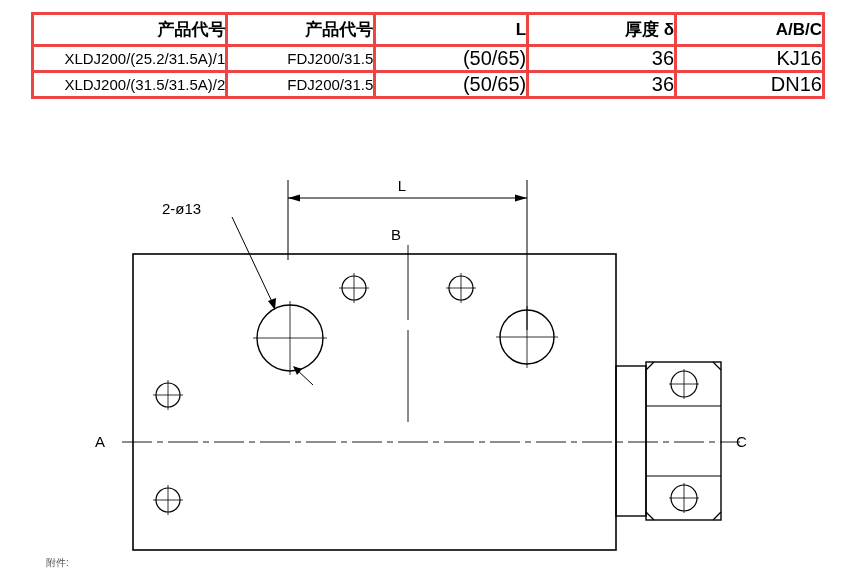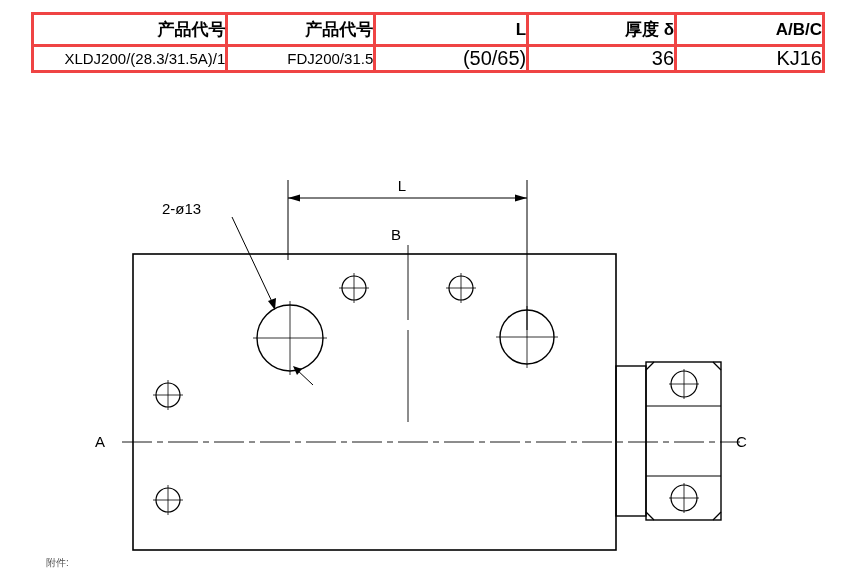--- a/index.html
+++ b/index.html
@@ -81,26 +81,33 @@
     <tr>
       <th class="col-0">产品代号</th>
       <th class="col-1">产品代号</th>
       <th class="col-2">L</th>
       <th class="col-3">厚度 δ</th>
       <th class="col-4">A/B/C</th>
     </tr>
   </thead>
   <tbody>
     <tr>
-      <td>XLDJ200/(28.3/31.5A)/1</td>
+      <td>XLDJ200/(25.2/31.5A)/1</td>
       <td>FDJ200/31.5</td>
       <td class="big">(50/65)</td>
       <td class="big">36</td>
       <td class="big">KJ16</td>
     </tr>
+    <tr>
+      <td>XLDJ200/(31.5/31.5A)/2</td>
+      <td>FDJ200/31.5</td>
+      <td class="big">(50/65)</td>
+      <td class="big">36</td>
+      <td class="big">DN16</td>
+    </tr>
   </tbody>
 </table>
 
 <div id="drawing">
 <svg width="841" height="399" viewBox="0 0 841 399" xmlns="http://www.w3.org/2000/svg">
 
   <g>
 
     <line x1="288" y1="10" x2="288" y2="90" stroke="#000" stroke-width="1"></line>
     <line x1="527" y1="10" x2="527" y2="160" stroke="#000" stroke-width="1"></line>

